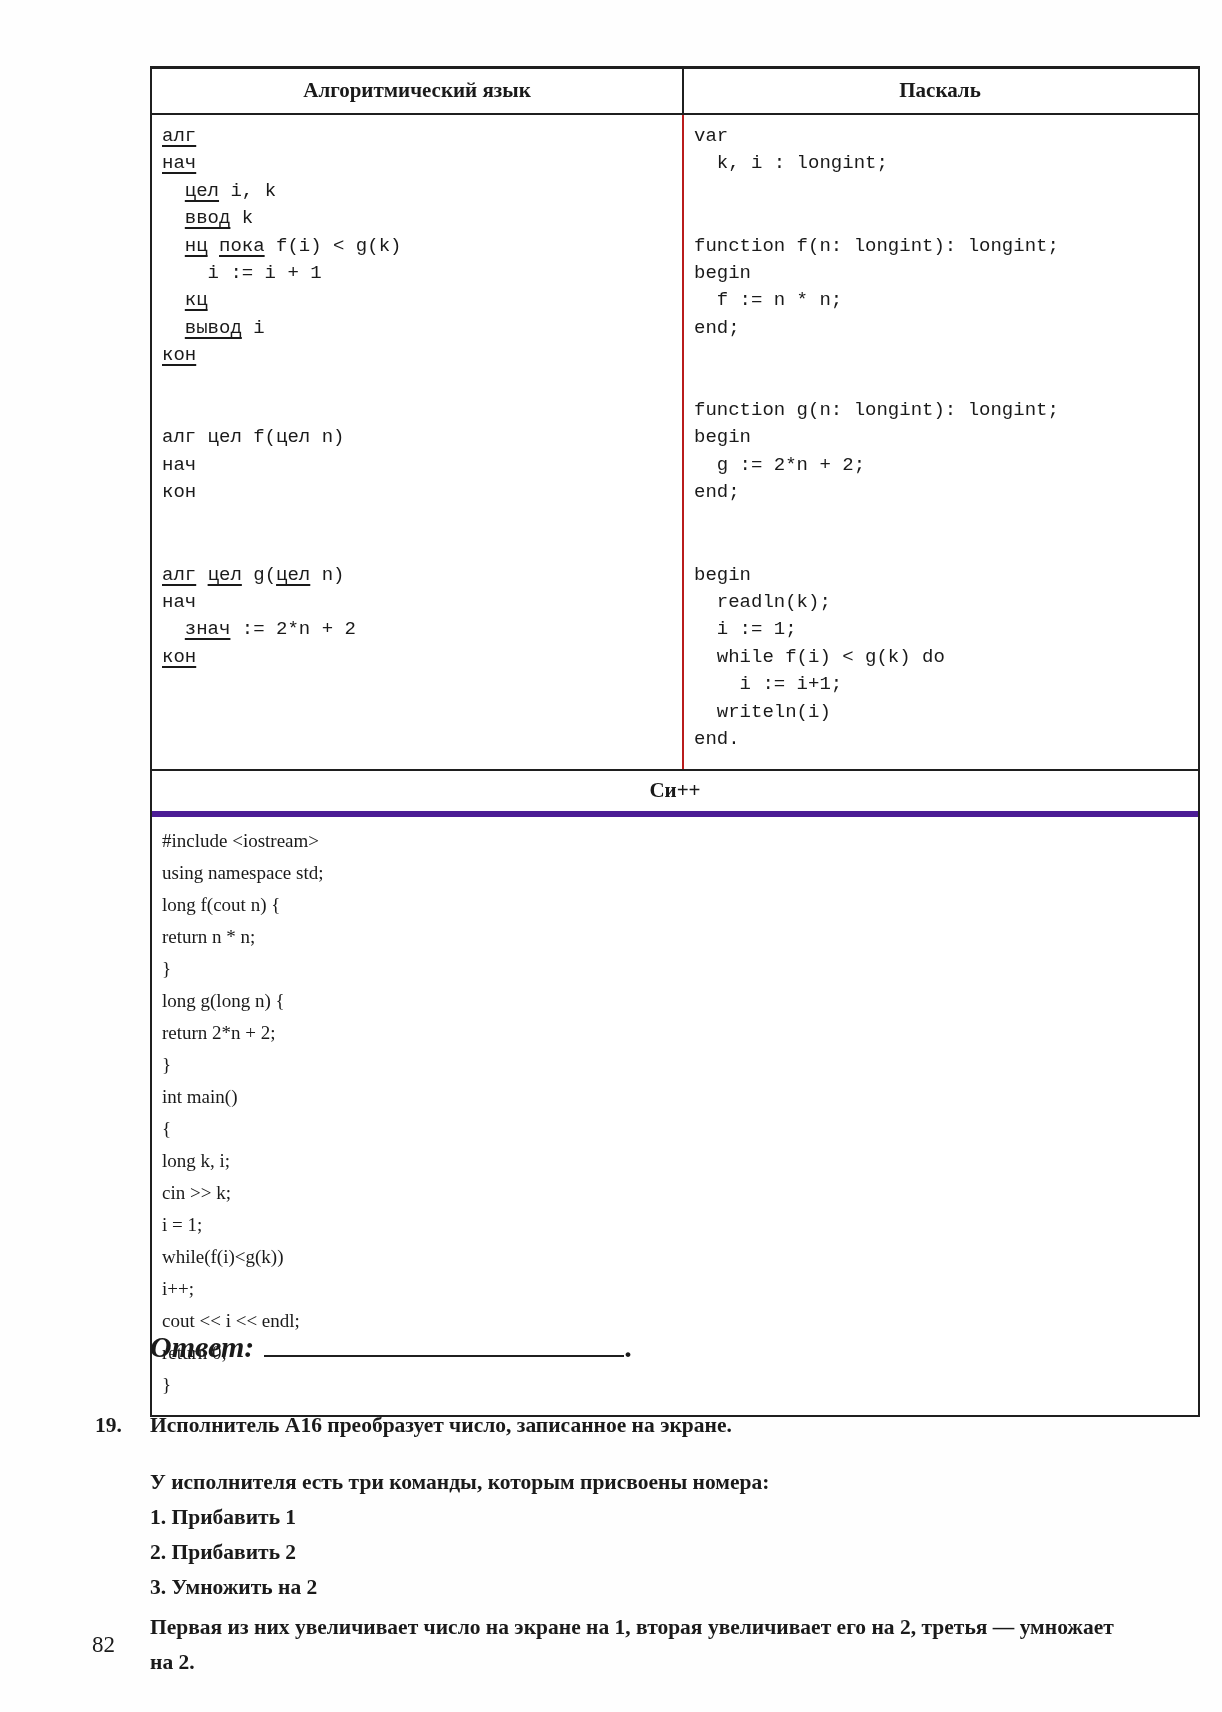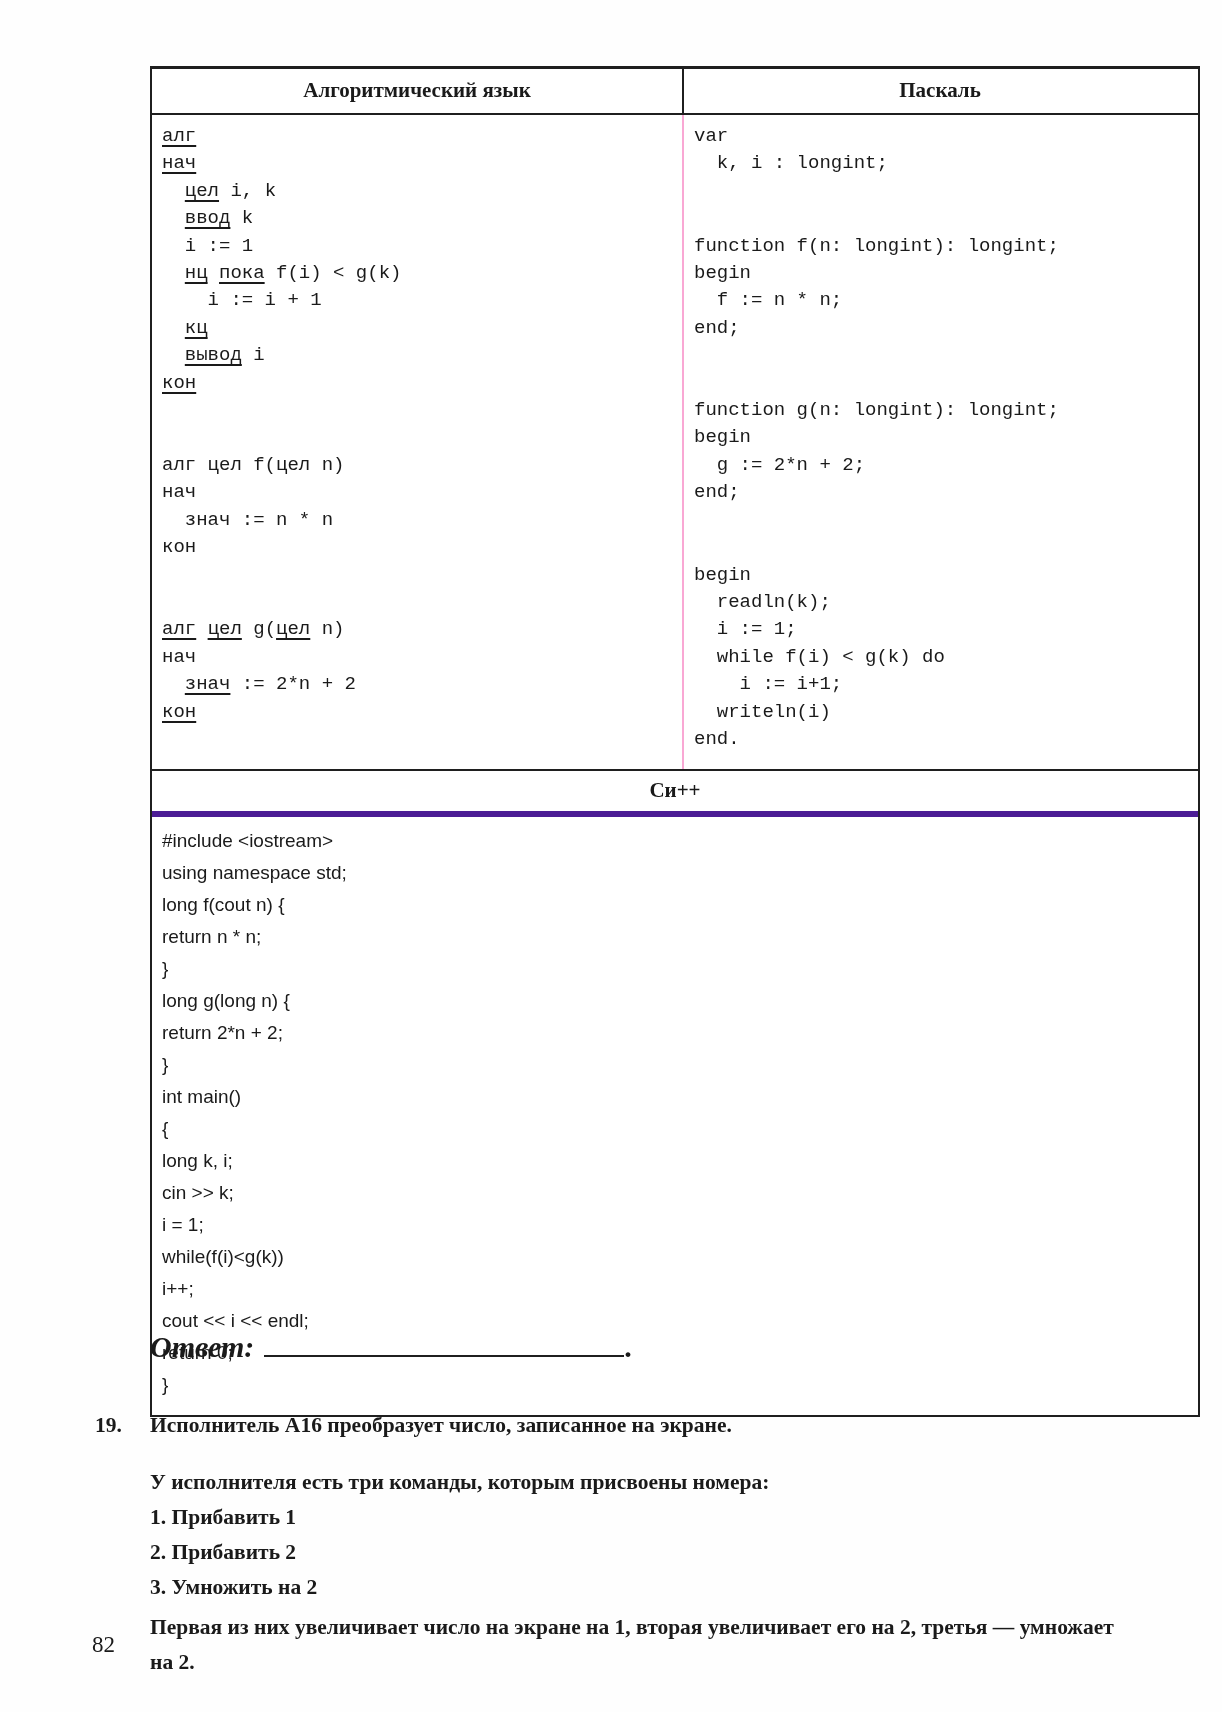--- a/index.html
+++ b/index.html
@@ -38,37 +38,37 @@
   .th-right { width: 512px; }
 
   .code-row { display: flex; }
   .code-cell {
     box-sizing: border-box;
     padding: 8px 10px 16px 10px;
     font-family: "Liberation Mono", monospace;
     font-size: 19px;
     line-height: 27.4px;
   }
-  .cell-left  { width: 532px; border-right: 2px solid #f9a8d4; }
+  .cell-left  { width: 532px; border-right: 2px solid #b91c1c; }
   .cell-right { width: 512px; }
 
   .cpp-header {
     border-top: 2px solid #1f1f1f;
     border-bottom: 6px solid #4c1d95;
     height: 40px;
     line-height: 39px;
     text-align: center;
     font-weight: bold;
     font-size: 21px;
     font-family: "Liberation Serif", serif;
   }
   .cpp-cell {
     box-sizing: border-box;
     padding: 8px 10px 14px 10px;
-    font-family: Liberation Sans, sans-serif;
+    font-family: Liberation Serif, serif;
     font-size: 19px;
     line-height: 32px;
   }
 
   .code-line { white-space: pre; min-height: 1em; }
   .code-line .u {
     text-decoration: underline;
     text-decoration-thickness: 1.5px;
     text-underline-offset: 4px;
   }
@@ -126,31 +126,29 @@
       <div class="th th-left">Алгоритмический язык</div>
       <div class="th th-right">Паскаль</div>
     </div>
 
     <div class="code-row">
       <div class="code-cell cell-left">
           <div class="code-line"><span class="u">алг</span></div>
           <div class="code-line"><span class="u">нач</span></div>
           <div class="code-line"><span>  </span><span class="u">цел</span><span> i, k</span></div>
           <div class="code-line"><span>  </span><span class="u">ввод</span><span> k</span></div>
-          <div class="code-line"><span>  i := 1</span></div>
           <div class="code-line"><span>  </span><span class="u">нц</span><span> </span><span class="u">пока</span><span> f(i) &lt; g(k)</span></div>
           <div class="code-line"><span>    i := i + 1</span></div>
           <div class="code-line"><span>  </span><span class="u">кц</span></div>
           <div class="code-line"><span>  </span><span class="u">вывод</span><span> i</span></div>
           <div class="code-line"><span class="u">кон</span></div>
           <div class="code-line">&nbsp;</div>
           <div class="code-line">&nbsp;</div>
           <div class="code-line"><span>алг цел f(цел n)</span></div>
           <div class="code-line"><span>нач</span></div>
-          <div class="code-line"><span>  знач := n * n</span></div>
           <div class="code-line"><span>кон</span></div>
           <div class="code-line">&nbsp;</div>
           <div class="code-line">&nbsp;</div>
           <div class="code-line"><span class="u">алг</span><span> </span><span class="u">цел</span><span> g(</span><span class="u">цел</span><span> n)</span></div>
           <div class="code-line"><span>нач</span></div>
           <div class="code-line"><span>  </span><span class="u">знач</span><span> := 2*n + 2</span></div>
           <div class="code-line"><span class="u">кон</span></div>
         </div>
       <div class="code-cell cell-right">
           <div class="code-line"><span>var</span></div>

